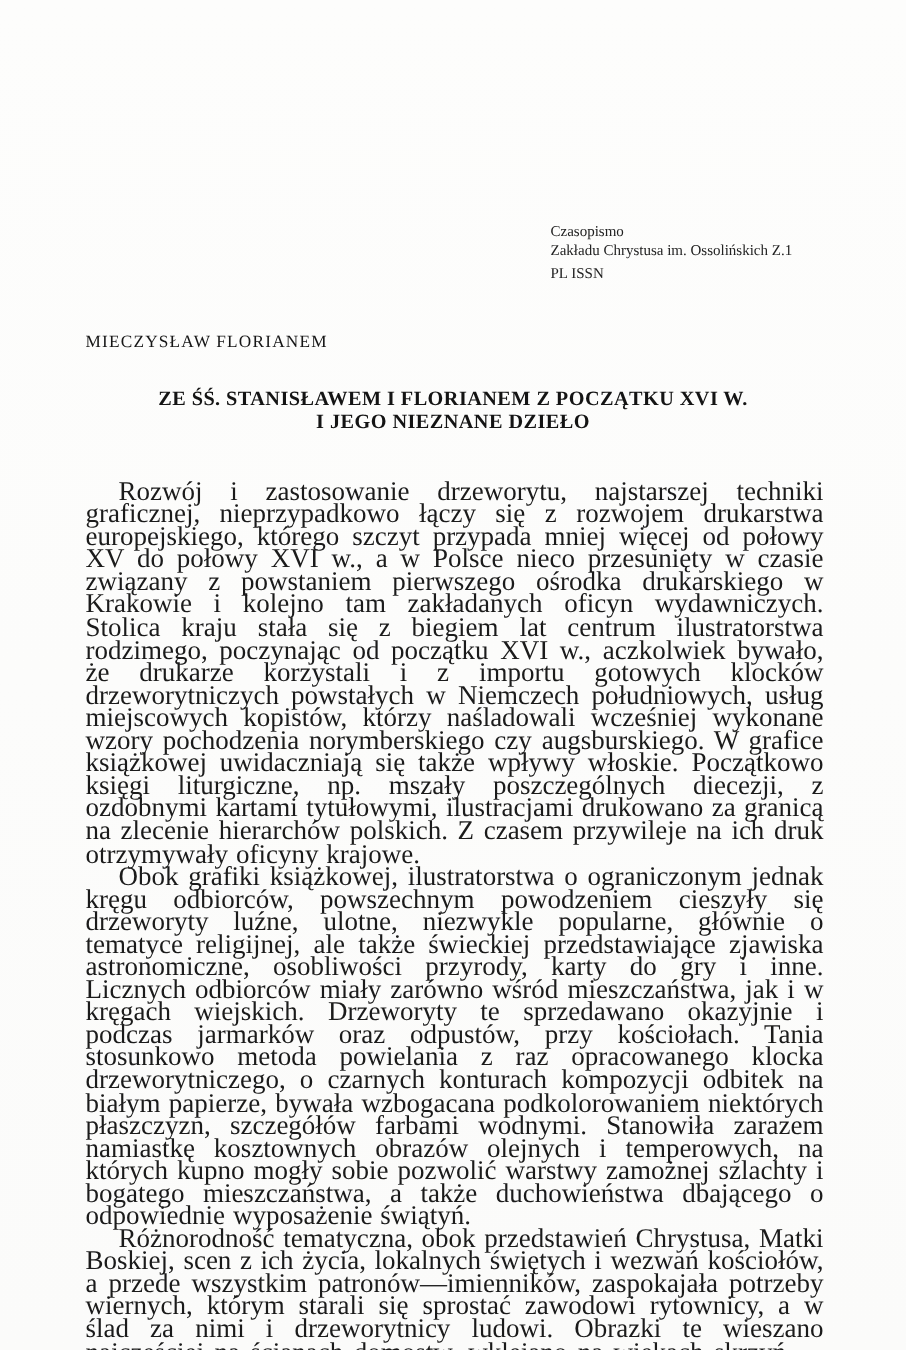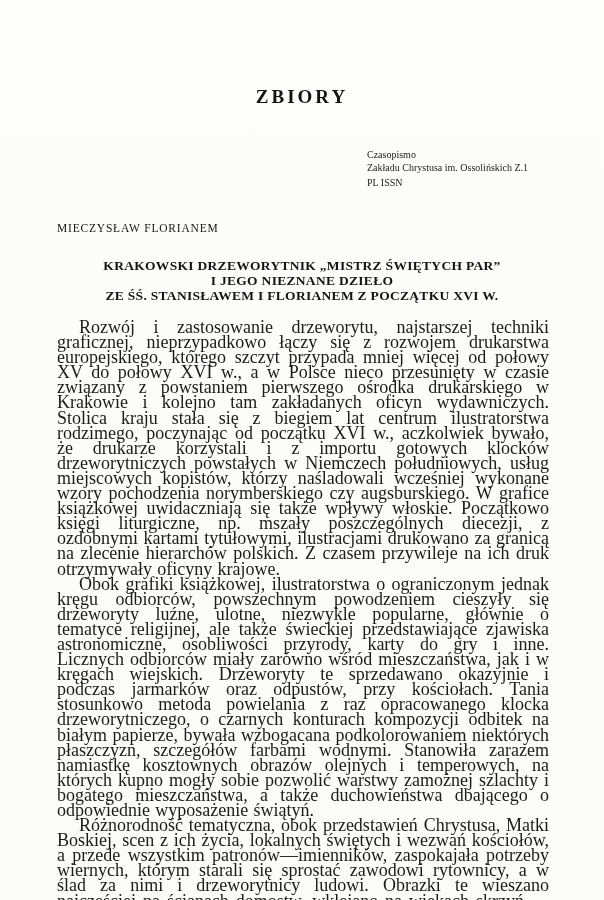--- a/index.html
+++ b/index.html
@@ -78,34 +78,32 @@
   .body-text p {
     text-indent: 22px;
     hyphens: auto;
   }
 </style>
 </head>
 <body>
 
 <div class="page">
 
-  <div class="section-header">ZBIORY</div>
 
   <div class="imprint">
     <div>Czasopismo</div>
     <div>Zakładu Chrystusa im. Ossolińskich Z.1</div>
     <div class="issn">PL ISSN</div>
   </div>
 
   <div class="author">MIECZYSŁAW FLORIANEM</div>
 
   <div class="article-title">
-    <div>KRAKOWSKI DRZEWORYTNIK „MISTRZ ŚWIĘTYCH PAR”</div>
+    <div>ZE ŚŚ. STANISŁAWEM I FLORIANEM Z POCZĄTKU XVI W.</div>
     <div>I JEGO NIEZNANE DZIEŁO</div>
-    <div>ZE ŚŚ. STANISŁAWEM I FLORIANEM Z POCZĄTKU XVI W.</div>
   </div>
 
   <div class="body-text">
     <p>Rozwój i zastosowanie drzeworytu, najstarszej techniki graficznej, nieprzypadkowo łączy się z rozwojem drukarstwa europejskiego, którego szczyt przypada mniej więcej od połowy XV do połowy XVI w., a w Polsce nieco przesunięty w czasie związany z powstaniem pierwszego ośrodka drukarskiego w Krakowie i kolejno tam zakładanych oficyn wydawniczych. Stolica kraju stała się z biegiem lat centrum ilustratorstwa rodzimego, poczynając od początku XVI w., aczkolwiek bywało, że drukarze korzystali i z importu gotowych klocków drzeworytniczych powstałych w Niemczech południowych, usług miejscowych kopistów, którzy naśladowali wcześniej wykonane wzory pochodzenia norymberskiego czy augsburskiego. W grafice książkowej uwidaczniają się także wpływy włoskie. Początkowo księgi liturgiczne, np. mszały poszczególnych diecezji, z ozdobnymi kartami tytułowymi, ilustracjami drukowano za granicą na zlecenie hierarchów polskich. Z czasem przywileje na ich druk otrzymywały oficyny krajowe.</p>
     <p>Obok grafiki książkowej, ilustratorstwa o ograniczonym jednak kręgu odbiorców, powszechnym powodzeniem cieszyły się drzeworyty luźne, ulotne, niezwykle popularne, głównie o tematyce religijnej, ale także świeckiej przedstawiające zjawiska astronomiczne, osobliwości przyrody, karty do gry i inne. Licznych odbiorców miały zarówno wśród mieszczaństwa, jak i w kręgach wiejskich. Drzeworyty te sprzedawano okazyjnie i podczas jarmarków oraz odpustów, przy kościołach. Tania stosunkowo metoda powielania z raz opracowanego klocka drzeworytniczego, o czarnych konturach kompozycji odbitek na białym papierze, bywała wzbogacana podkolorowaniem niektórych płaszczyzn, szczegółów farbami wodnymi. Stanowiła zarazem namiastkę kosztownych obrazów olejnych i temperowych, na których kupno mogły sobie pozwolić warstwy zamożnej szlachty i bogatego mieszczaństwa, a także duchowieństwa dbającego o odpowiednie wyposażenie świątyń.</p>
     <p>Różnorodność tematyczna, obok przedstawień Chrystusa, Matki Boskiej, scen z ich życia, lokalnych świętych i wezwań kościołów, a przede wszystkim patronów—imienników, zaspokajała potrzeby wiernych, którym starali się sprostać zawodowi rytownicy, a w ślad za nimi i drzeworytnicy ludowi. Obrazki te wieszano najczęściej na ścianach domostw, wklejano na wiekach skrzyń — najpopularniejszego mebla w dawnych wiekach, u bogatszych —</p>
   </div>
 
 </div>
 

